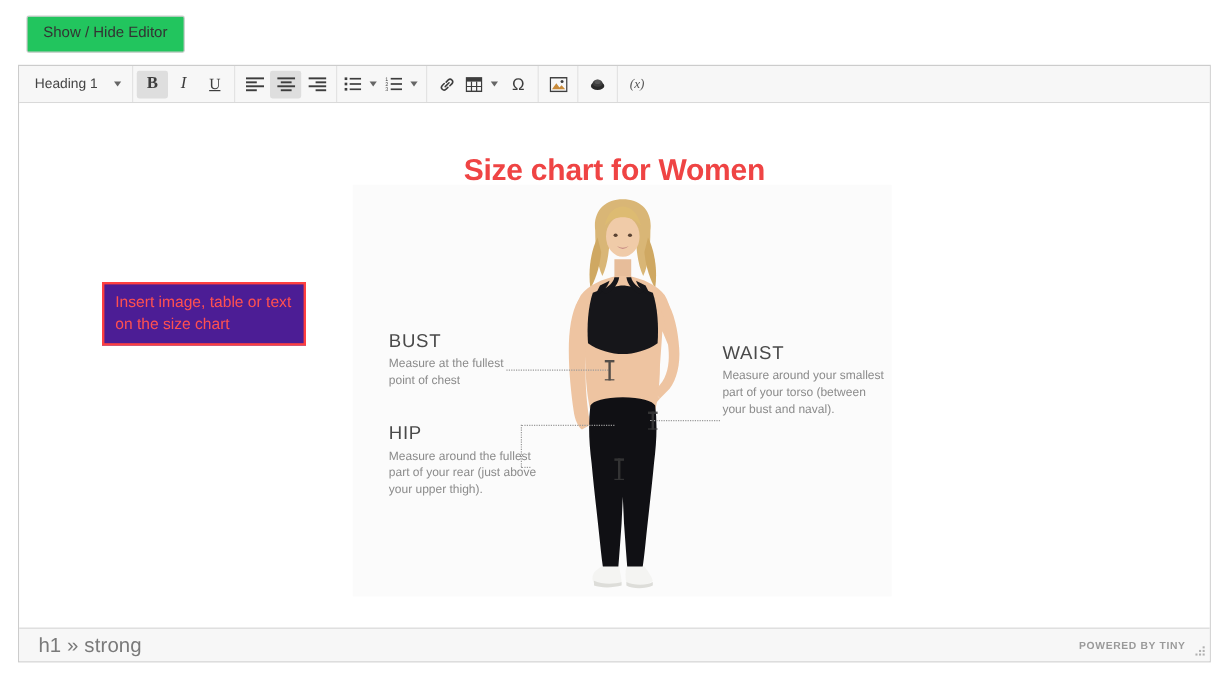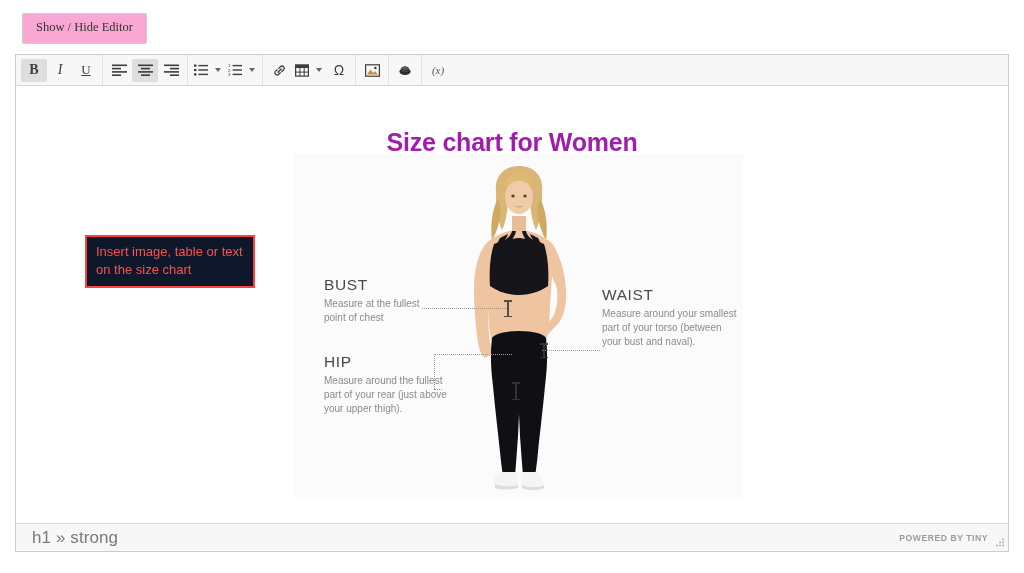--- a/index.html
+++ b/index.html
@@ -10,27 +10,27 @@
     font-family: "Liberation Sans", sans-serif;
     overflow: hidden;
   }
 
   
   .toggle-bar { padding: 13px 0 0 22px; }
   .toggle-btn {
     display: inline-block;
     font-size: 12.5px;
     color: #333333;
-    background: #f9a8d4;
+    background: #22c55e;
     border: 1px solid #cccccc;
     border-radius: 2px;
     padding: 7px 13px 8px 13px;
     line-height: 1.1;
     cursor: pointer;
-    font-family: Liberation Serif, serif;
+    font-family: Liberation Sans, sans-serif;
   }
 
   
   .editor {
     position: absolute;
     left: 15px; top: 54px;
     width: 994px; height: 498px;
     border: 1px solid #cccccc;
     background: #ffffff;
     display: flex;
@@ -109,34 +109,34 @@
   .content {
     flex: 1 1 auto;
     background: #ffffff;
     position: relative;
     overflow: hidden;
   }
   .doc-title {
     text-align: center;
     font-size: 25px;
     font-weight: bold;
-    color: #a21caf;
+    color: #ef4444;
     margin: 0;
     padding-top: 42px;
     letter-spacing: -0.2px;
     font-family: "Liberation Sans", sans-serif;
   }
 
   
   .annotation {
     position: absolute;
     left: 69px; top: 149px;
     width: 170px;
     border: 2px solid #ff4040;
-    background: #0f172a;
+    background: #4c1d95;
     padding: 6px 8px 7px 9px;
     color: #ff5050;
     font-size: 13px;
     line-height: 1.38;
   }
 
   
   .figure {
     position: absolute;
     left: 278px; top: 68px;
@@ -238,20 +238,26 @@
 <body>
 
 <div class="toggle-bar">
   <button class="toggle-btn">Show / Hide Editor</button>
 </div>
 
 <div class="editor">
 
   <div class="toolbar">
 
+    <div class="tb-group">
+      <div class="fmt-select">
+        <span class="fmt-label">Heading 1</span>
+        <span class="caret"></span>
+      </div>
+    </div>
 
     <div class="tb-group">
       <div class="tb-btn active">
         <span class="gl-b">B</span>
       </div>
       <div class="tb-btn">
         <span class="gl-i">I</span>
       </div>
       <div class="tb-btn">
         <span class="gl-u">U</span>

